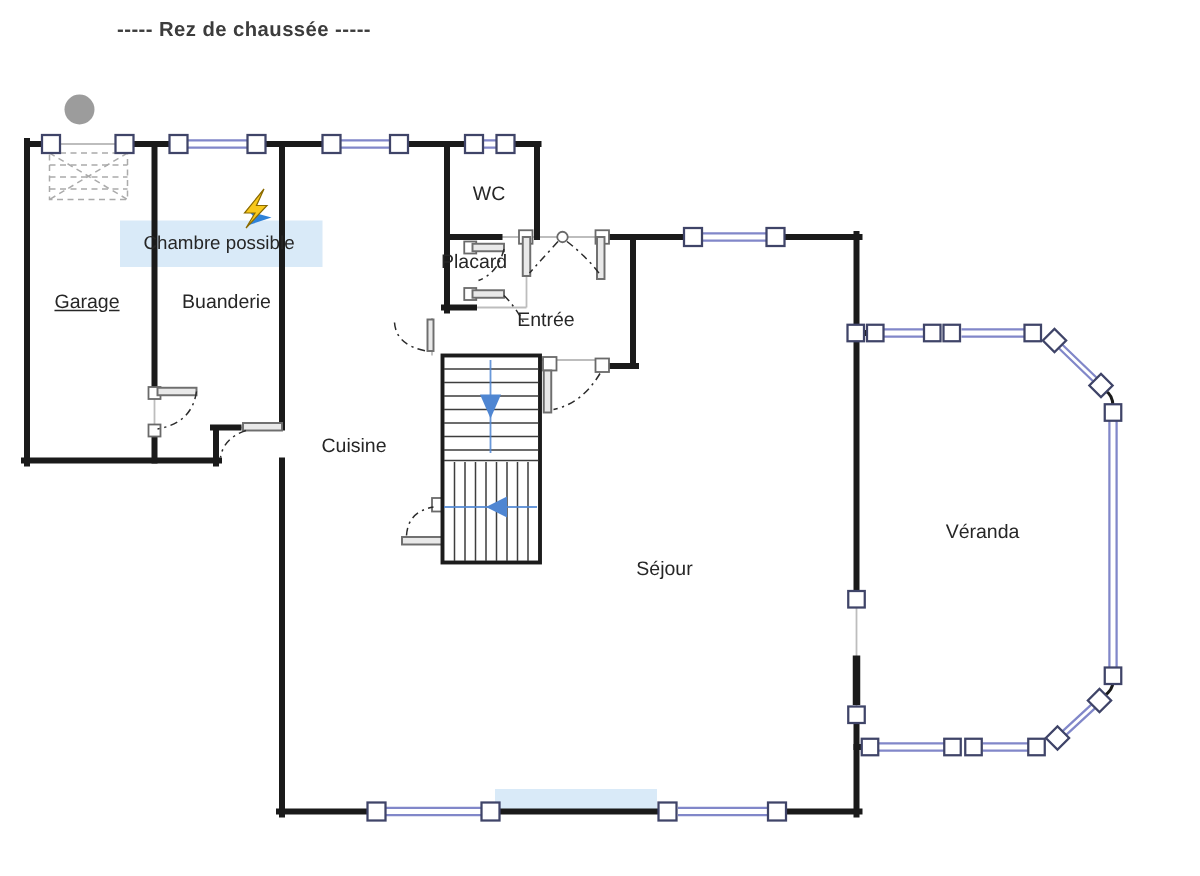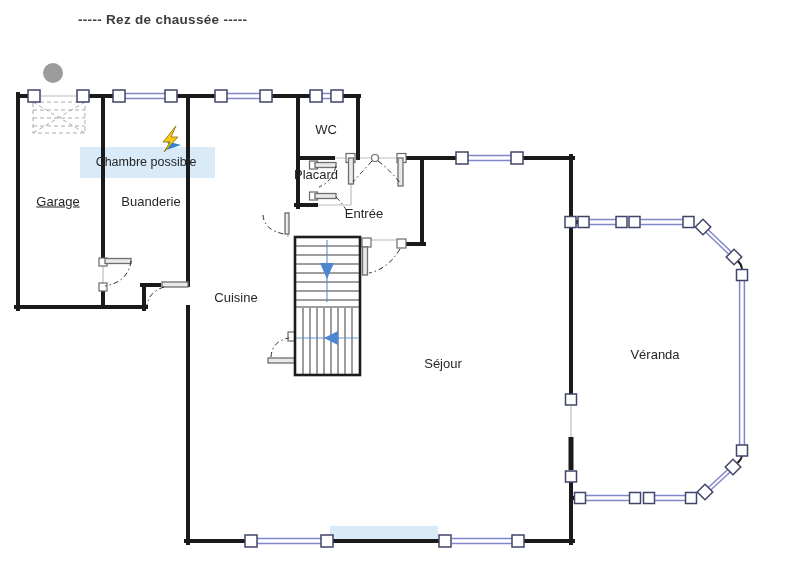--- a/index.html
+++ b/index.html
@@ -203,15 +203,15 @@
   </svg>
 
   <div class="title">-----  Rez de chaussée  -----</div>
   <div class="lbl" style="left:58px;top:201px;text-decoration:underline;">Garage</div>
   <div class="lbl" style="left:151px;top:201px;">Buanderie</div>
   <div class="lbl" style="left:146px;top:162px;font-size:12.5px;">Chambre possible</div>
   <div class="lbl" style="left:236px;top:261px;margin-top:36px;">Cuisine</div>
   <div class="lbl" style="left:326px;top:129px;">WC</div>
   <div class="lbl" style="left:316px;top:174px;">Placard</div>
   <div class="lbl" style="left:364px;top:213px;">Entrée</div>
-  <div class="lbl" style="left:443px;top:363px;">Séjour</div>
+  <div class="lbl" style="left:443px;top:379px;">Séjour</div>
   <div class="lbl" style="left:655px;top:354px;">Véranda</div>
 </div>
 
 </body></html>

